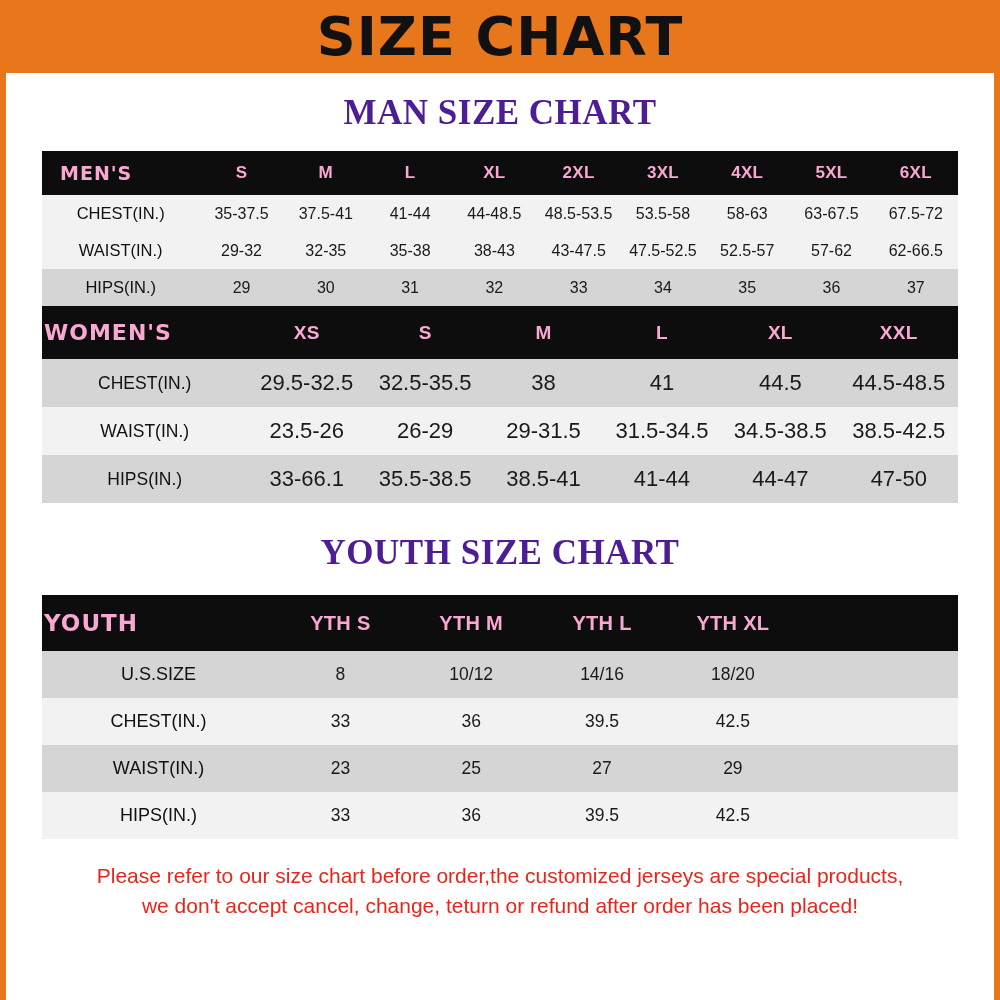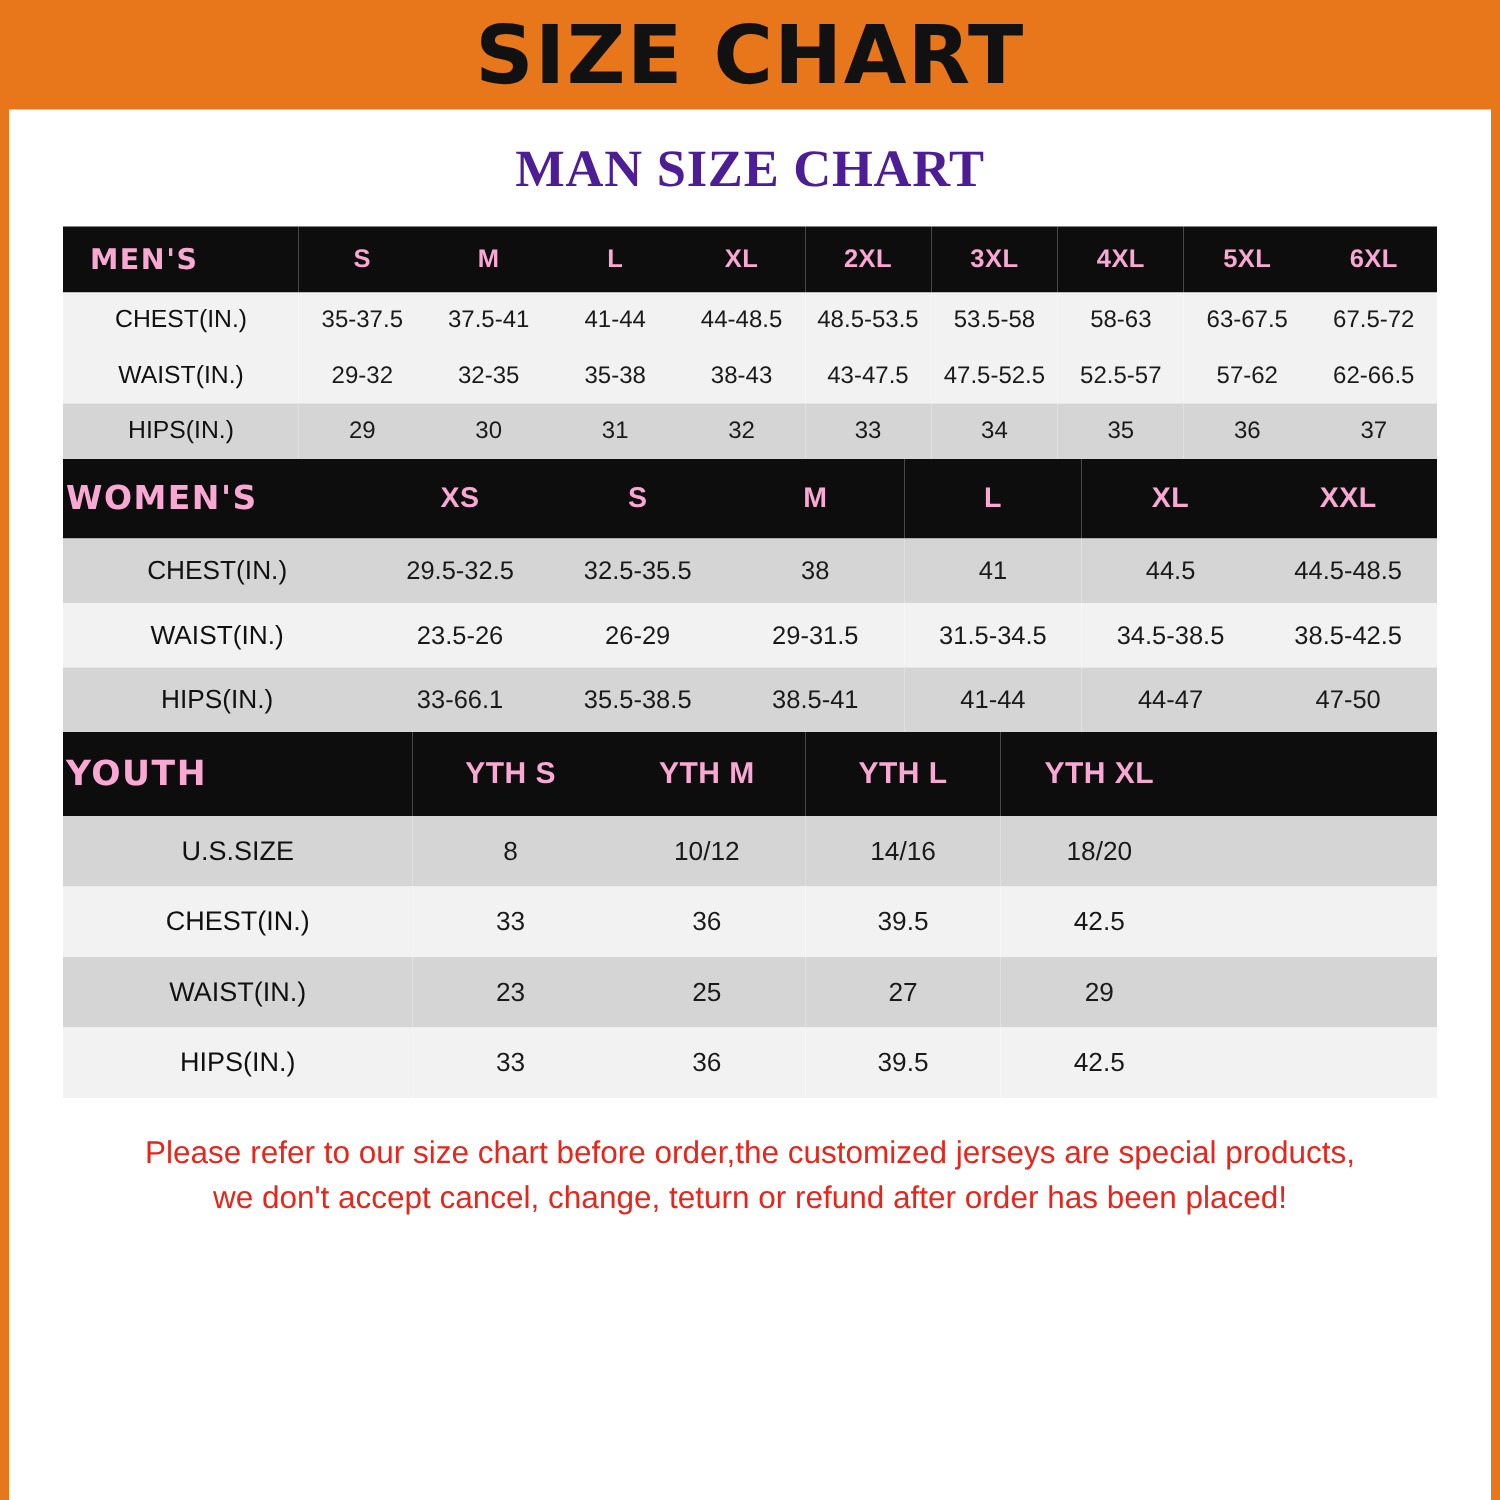--- a/index.html
+++ b/index.html
@@ -98,21 +98,21 @@
   }
   tbody tr.alt td {
     background: #d5d5d5;
   }
   tbody tr.plain td {
     background: #f2f2f2;
   }
   
   .tbl-women thead th { font-size: 19px; padding: 14px 2px; }
   .tbl-women thead th.head-label { font-size: 22px; }
-  .tbl-women tbody td { font-size: 17px; padding: 11px 2px; }
+  .tbl-women tbody td { font-size: 22px; padding: 11px 2px; }
   .tbl-women tbody td.row-label { font-size: 17.5px; }
 
   .tbl-youth thead th { font-size: 20px; padding: 15px 2px; margin-left: 29px; }
   .tbl-youth thead th.head-label { font-size: 23px; }
   .tbl-youth tbody td { font-size: 17.5px; padding: 13px 2px; }
   .tbl-youth tbody td.row-label { font-size: 18px; }
 
   
   .footer {
     padding: 22px 22px 0 22px;
@@ -231,20 +231,21 @@
           <td>35.5-38.5</td>
           <td>38.5-41</td>
           <td>41-44</td>
           <td>44-47</td>
           <td>47-50</td>
         </tr>
       </tbody>
     </table>
   </div>
 
+  <div class="section-title title-youth">YOUTH SIZE CHART</div>
   <div class="table-wrap">
     <table class="tbl-youth">
       <thead>
         <tr>
           <th class="head-label" style="width:25%">YOUTH</th>
           <th>YTH S</th>
           <th>YTH M</th>
           <th>YTH L</th>
           <th>YTH XL</th>
           <th style="width:17%"></th>

